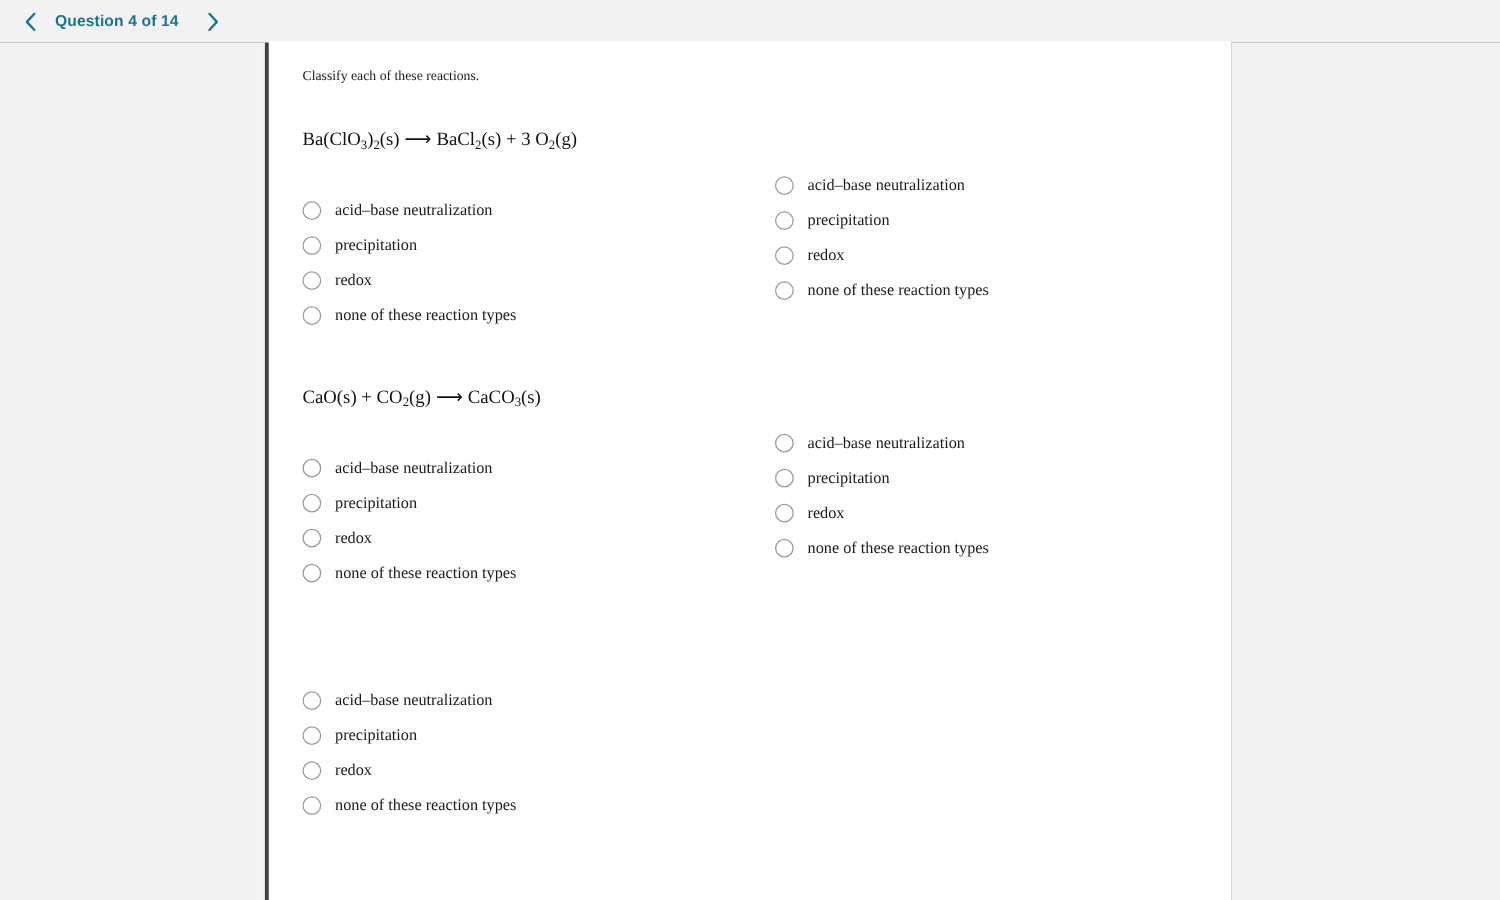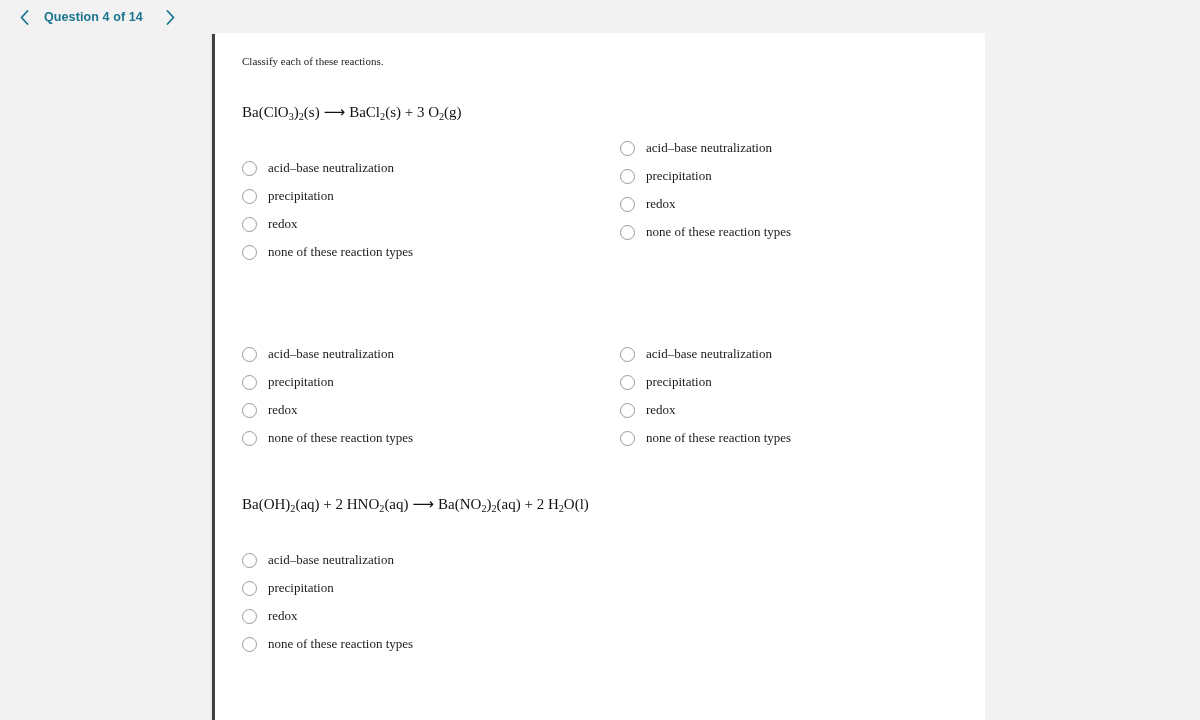--- a/index.html
+++ b/index.html
@@ -226,20 +226,21 @@
               <div class="option">
                 <span class="radio"></span>
                 <span class="option-label">none of these reaction types</span>
               </div>
             </div>
           </div>
         </div>
 
         <div class="row">
           <div class="col">
+            <div class="equation">CaO(s) + CO<sub>2</sub>(g)<span class="eq-arrow">⟶</span>CaCO<sub>3</sub>(s)</div>
             <div class="options">
               <div class="option">
                 <span class="radio"></span>
                 <span class="option-label">acid–base neutralization</span>
               </div>
               <div class="option">
                 <span class="radio"></span>
                 <span class="option-label">precipitation</span>
               </div>
               <div class="option">
@@ -270,21 +271,20 @@
               <div class="option">
                 <span class="radio"></span>
                 <span class="option-label">none of these reaction types</span>
               </div>
             </div>
           </div>
         </div>
 
         <div class="row">
           <div class="col">
-            <div class="equation">Ba(OH)<sub>2</sub>(aq) + 2 HNO<sub>2</sub>(aq)<span class="eq-arrow">⟶</span>Ba(NO<sub>2</sub>)<sub>2</sub>(aq) + 2 H<sub>2</sub>O(l)</div>
             <div class="options">
               <div class="option">
                 <span class="radio"></span>
                 <span class="option-label">acid–base neutralization</span>
               </div>
               <div class="option">
                 <span class="radio"></span>
                 <span class="option-label">precipitation</span>
               </div>
               <div class="option">

